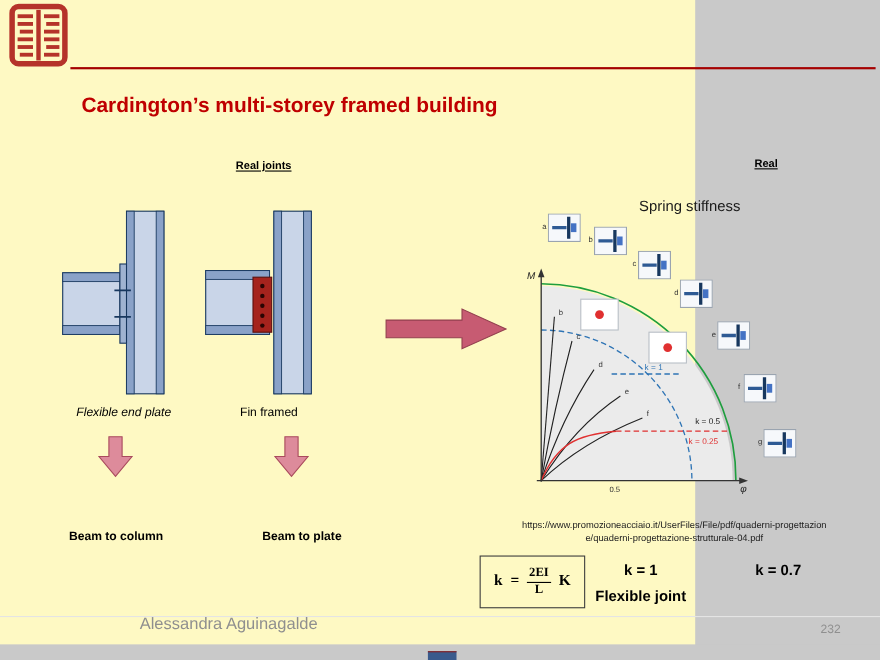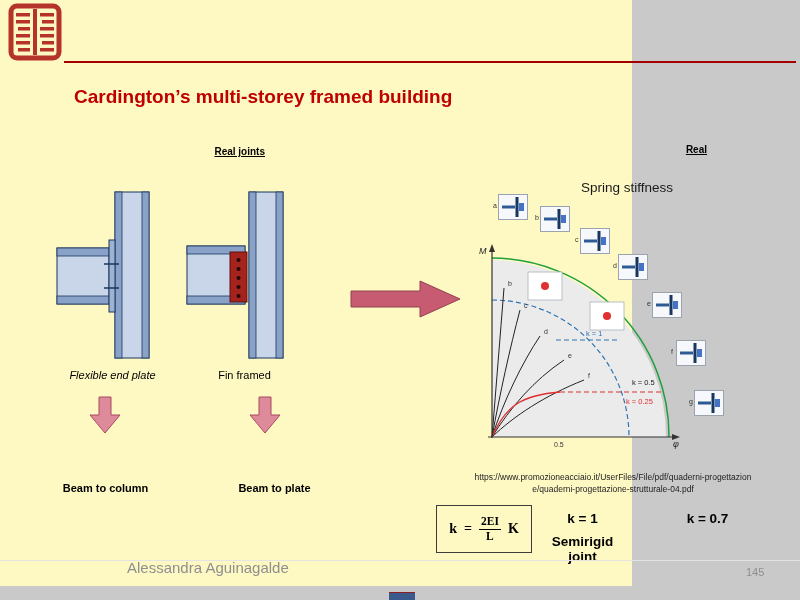--- a/index.html
+++ b/index.html
@@ -243,23 +243,23 @@
       <span class="frac">
         <span class="num">2EI</span>
         <span class="den">L</span>
       </span>
       <span>K</span>
     </div>
 
     <div class="abs legend">
       <span>k = 1</span>
       <span>k = 0.7</span>
-      <span>Semirigid joint</span>
+      <span>Flexible joint</span>
     </div>
 
     <div class="abs footer-rule"></div>
     <div class="abs footer-author">Alessandra Aguinagalde</div>
-    <div class="abs footer-page">145</div>
+    <div class="abs footer-page">232</div>
   </div>
 
   <div class="abs bottom-strip"></div>
   <div class="abs next-peek"></div>
 </div>
 
 </body></html>

